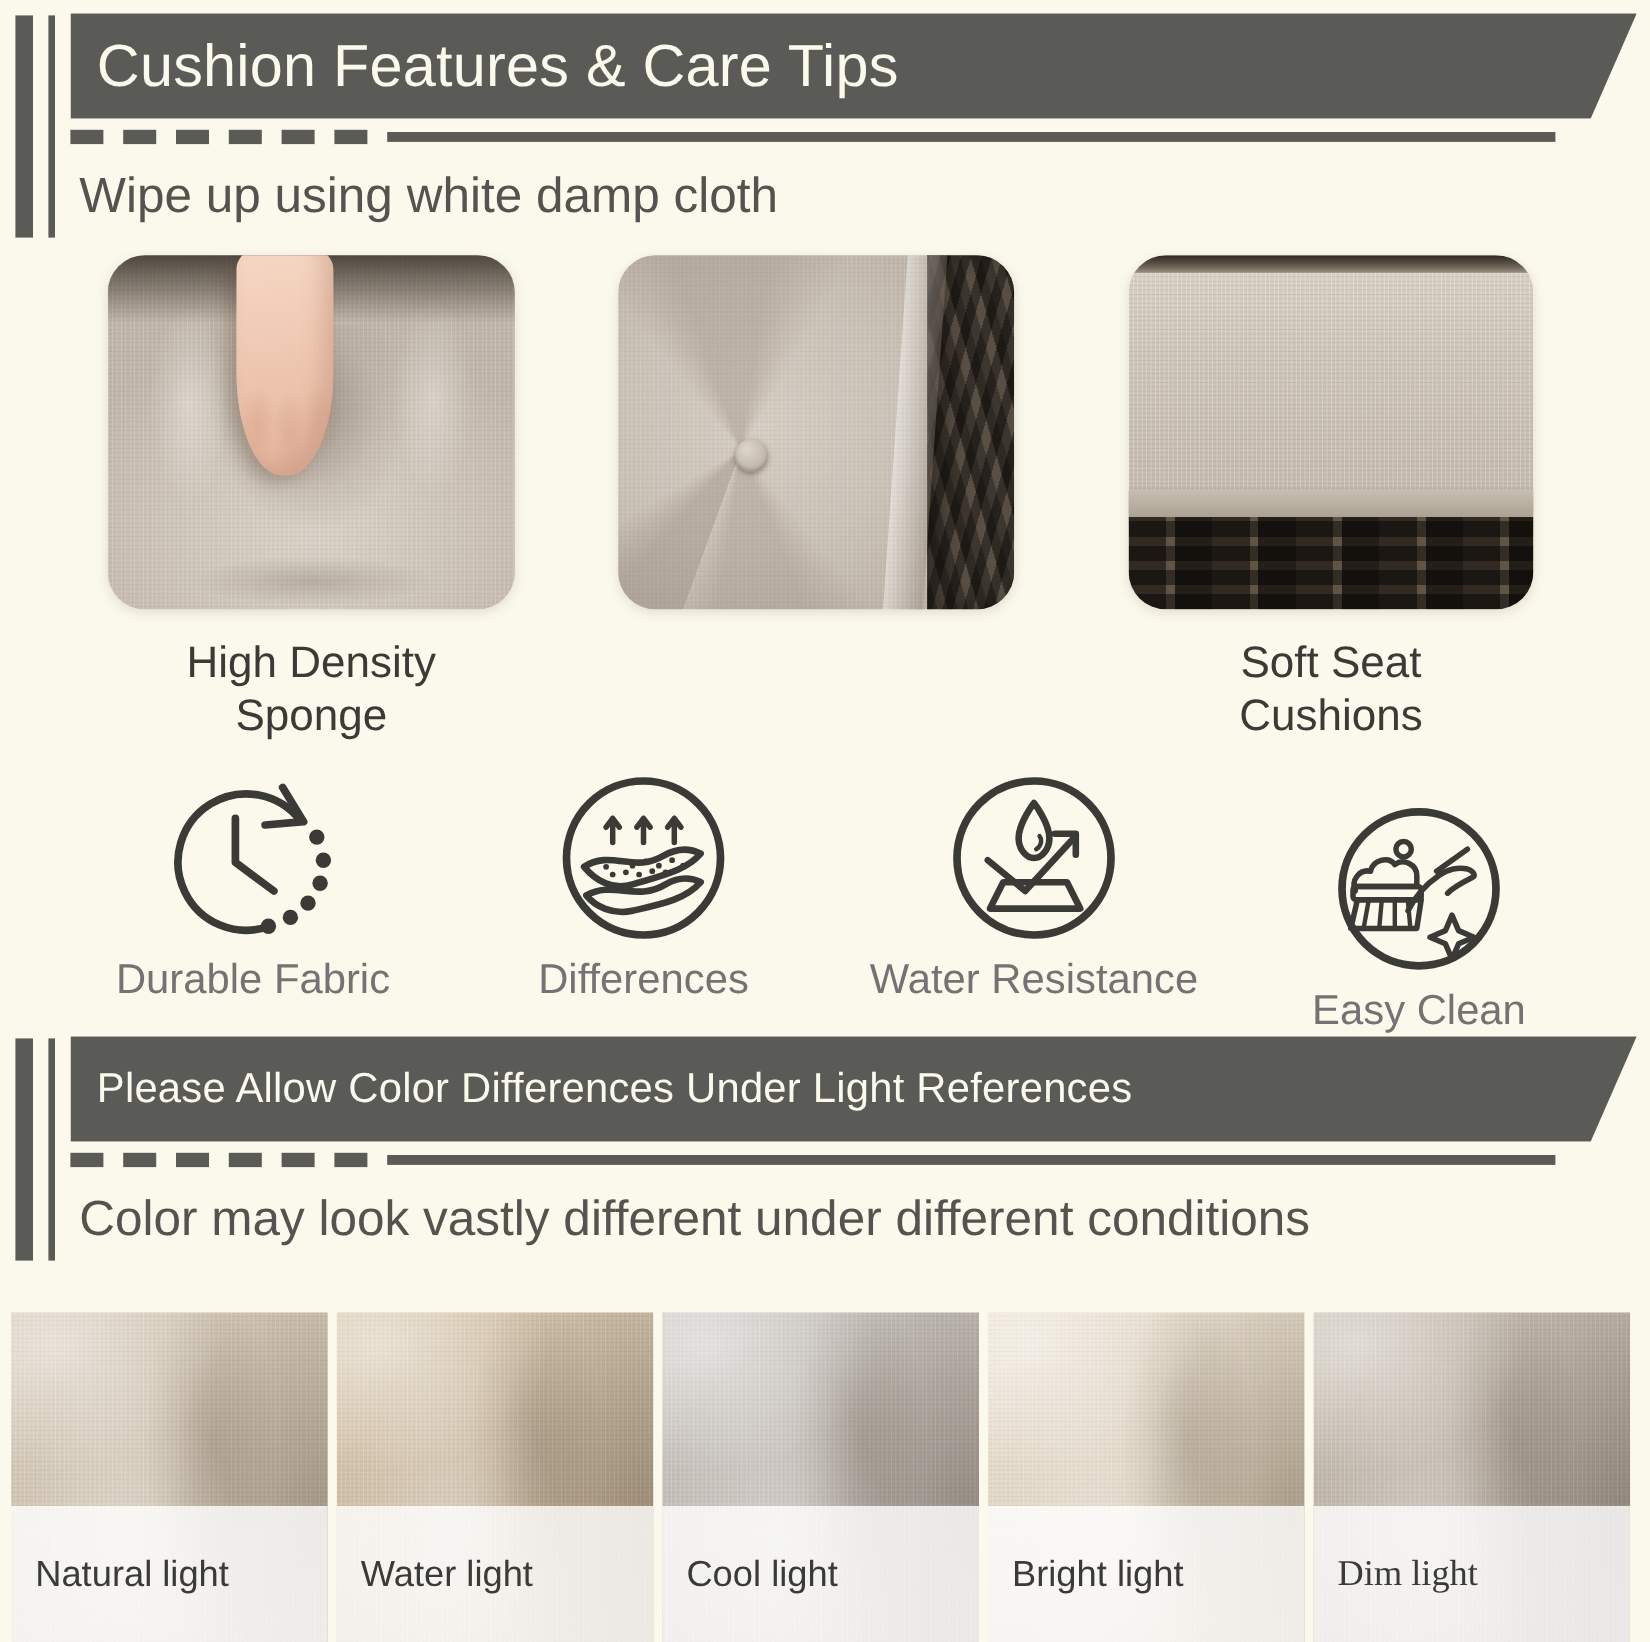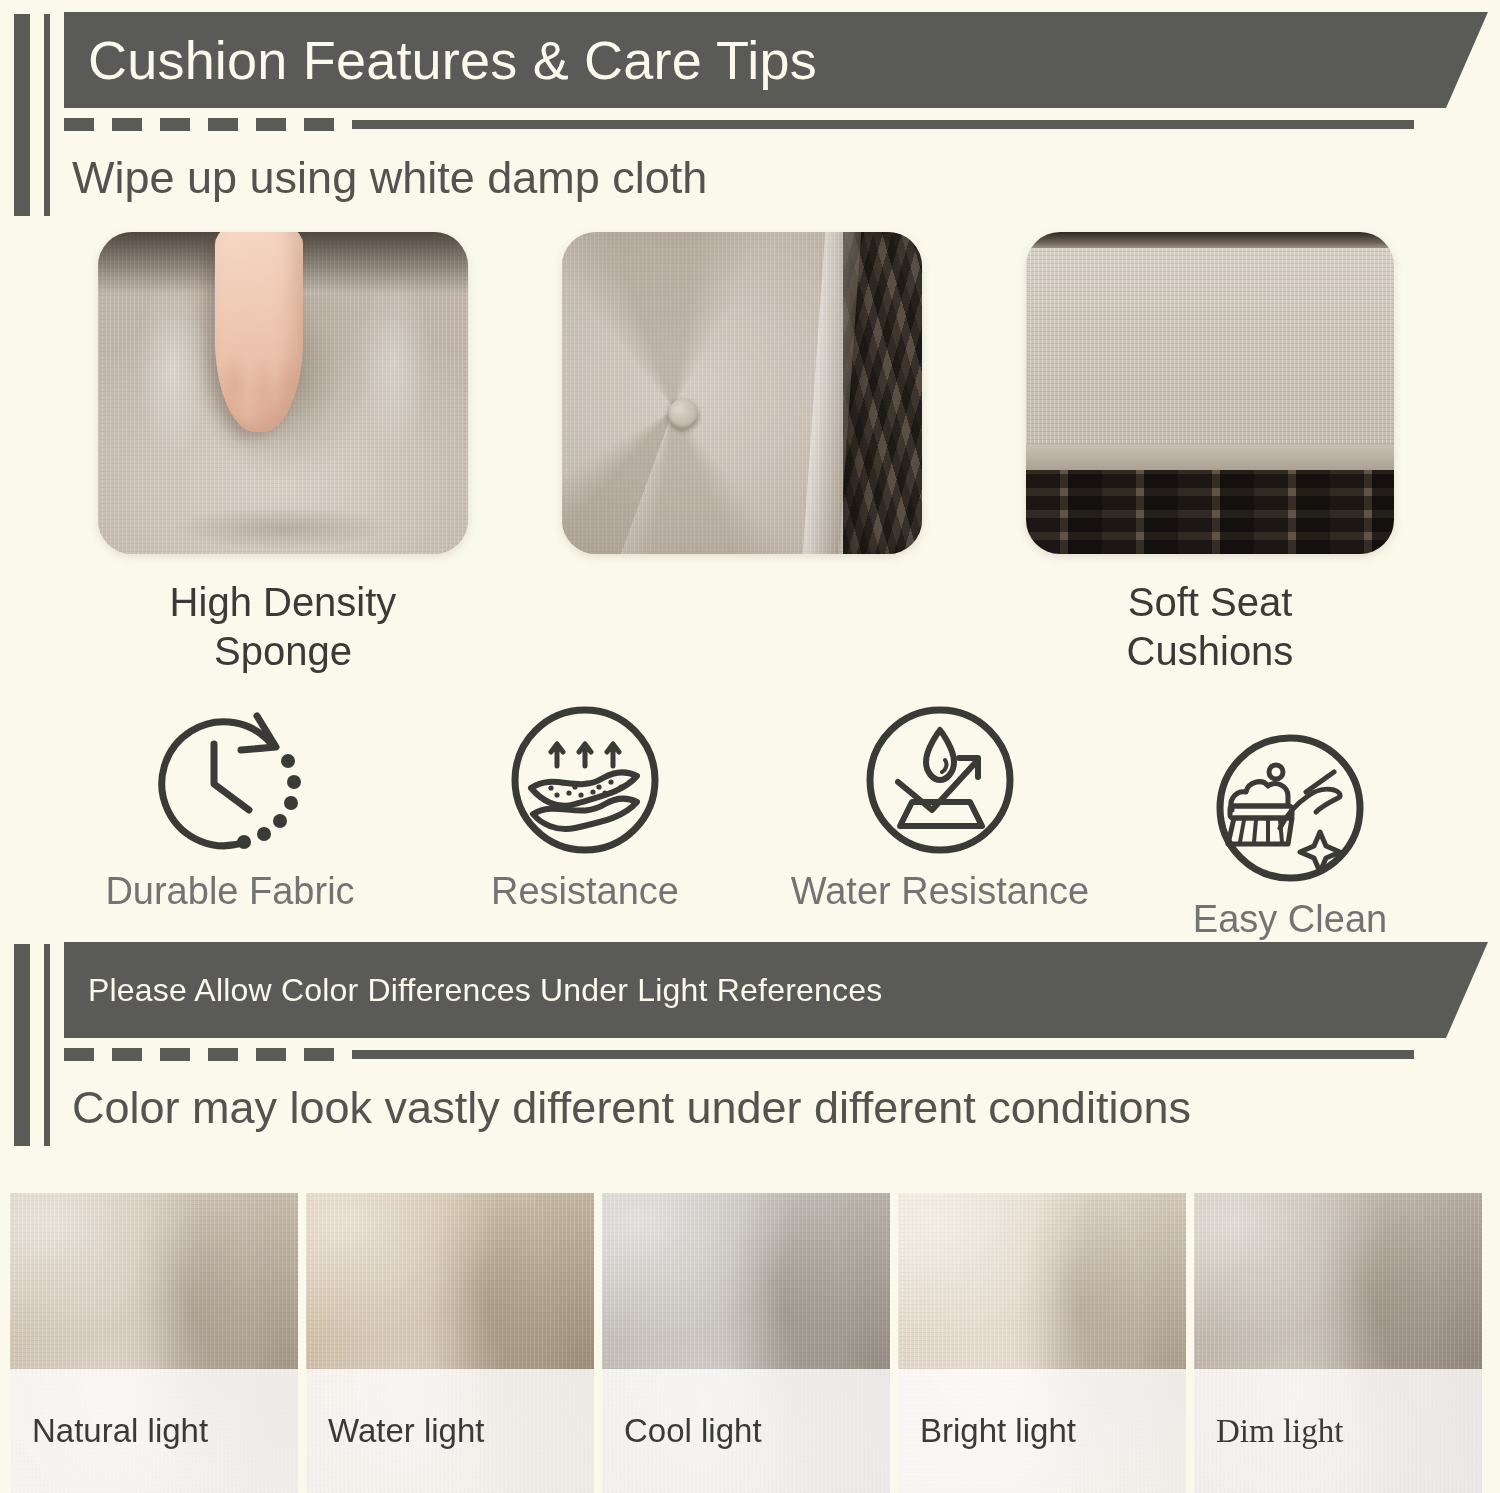--- a/index.html
+++ b/index.html
@@ -38,21 +38,21 @@
     clip-path: polygon(0 0, 100% 0, calc(100% - 42px) 100%, 0 100%);
   }
   .banner-title {
     color: #FBF9EC;
     font-size: 54px;
     font-weight: 400;
     letter-spacing: 0.2px;
     white-space: nowrap;
     padding-left: 24px;
   }
-  .banner-title.small { font-size: 32px; }
+  .banner-title.small { font-size: 38px; }
 
   
   .divider {
     position: absolute;
     height: 13px;
     display: flex;
     align-items: center;
     gap: 18px;
   }
   .divider .dash {
@@ -348,21 +348,21 @@
           <circle cx="94" cy="87" r="2.6"></circle>
             <circle cx="106" cy="82" r="2.6"></circle>
           <circle cx="52" cy="95" r="2.6"></circle>
             <circle cx="64" cy="93" r="2.6"></circle>
           <circle cx="76" cy="95" r="2.6"></circle>
             <circle cx="88" cy="92" r="2.6"></circle>
           <circle cx="100" cy="93" r="2.6"></circle>
             <circle cx="116" cy="87" r="2.6"></circle>
         </g>
       </svg>
-      <div class="feature-label">Resistance</div>
+      <div class="feature-label">Differences</div>
     </div>
 
     <div class="feature" style="left:790px; top:700px; width:300px;">
       <svg width="160" height="160" viewBox="0 0 160 160">
         <circle cx="80" cy="80" r="70" fill="none" stroke="#3A3A37" stroke-width="7"></circle>
         <path d="M66 62 C66 48 80 30 80 30 C80 30 94 48 94 62 C94 72 87 80 80 80 C73 80 66 72 66 62 Z" fill="none" stroke="#3A3A37" stroke-width="6" stroke-linejoin="round"></path>
         <path d="M85 60 C88 64 86 70 82 72" fill="none" stroke="#3A3A37" stroke-width="4" stroke-linecap="round"></path>
         <path d="M38 82 L72 110 L116 62" fill="none" stroke="#3A3A37" stroke-width="6" stroke-linecap="round" stroke-linejoin="round"></path>
         <path d="M99 58 L118 58 L118 77" fill="none" stroke="#3A3A37" stroke-width="6" stroke-linecap="round" stroke-linejoin="round"></path>
         <path d="M40 126 L52 102 L110 102 L122 126 Z" fill="none" stroke="#3A3A37" stroke-width="6" stroke-linejoin="round"></path>

